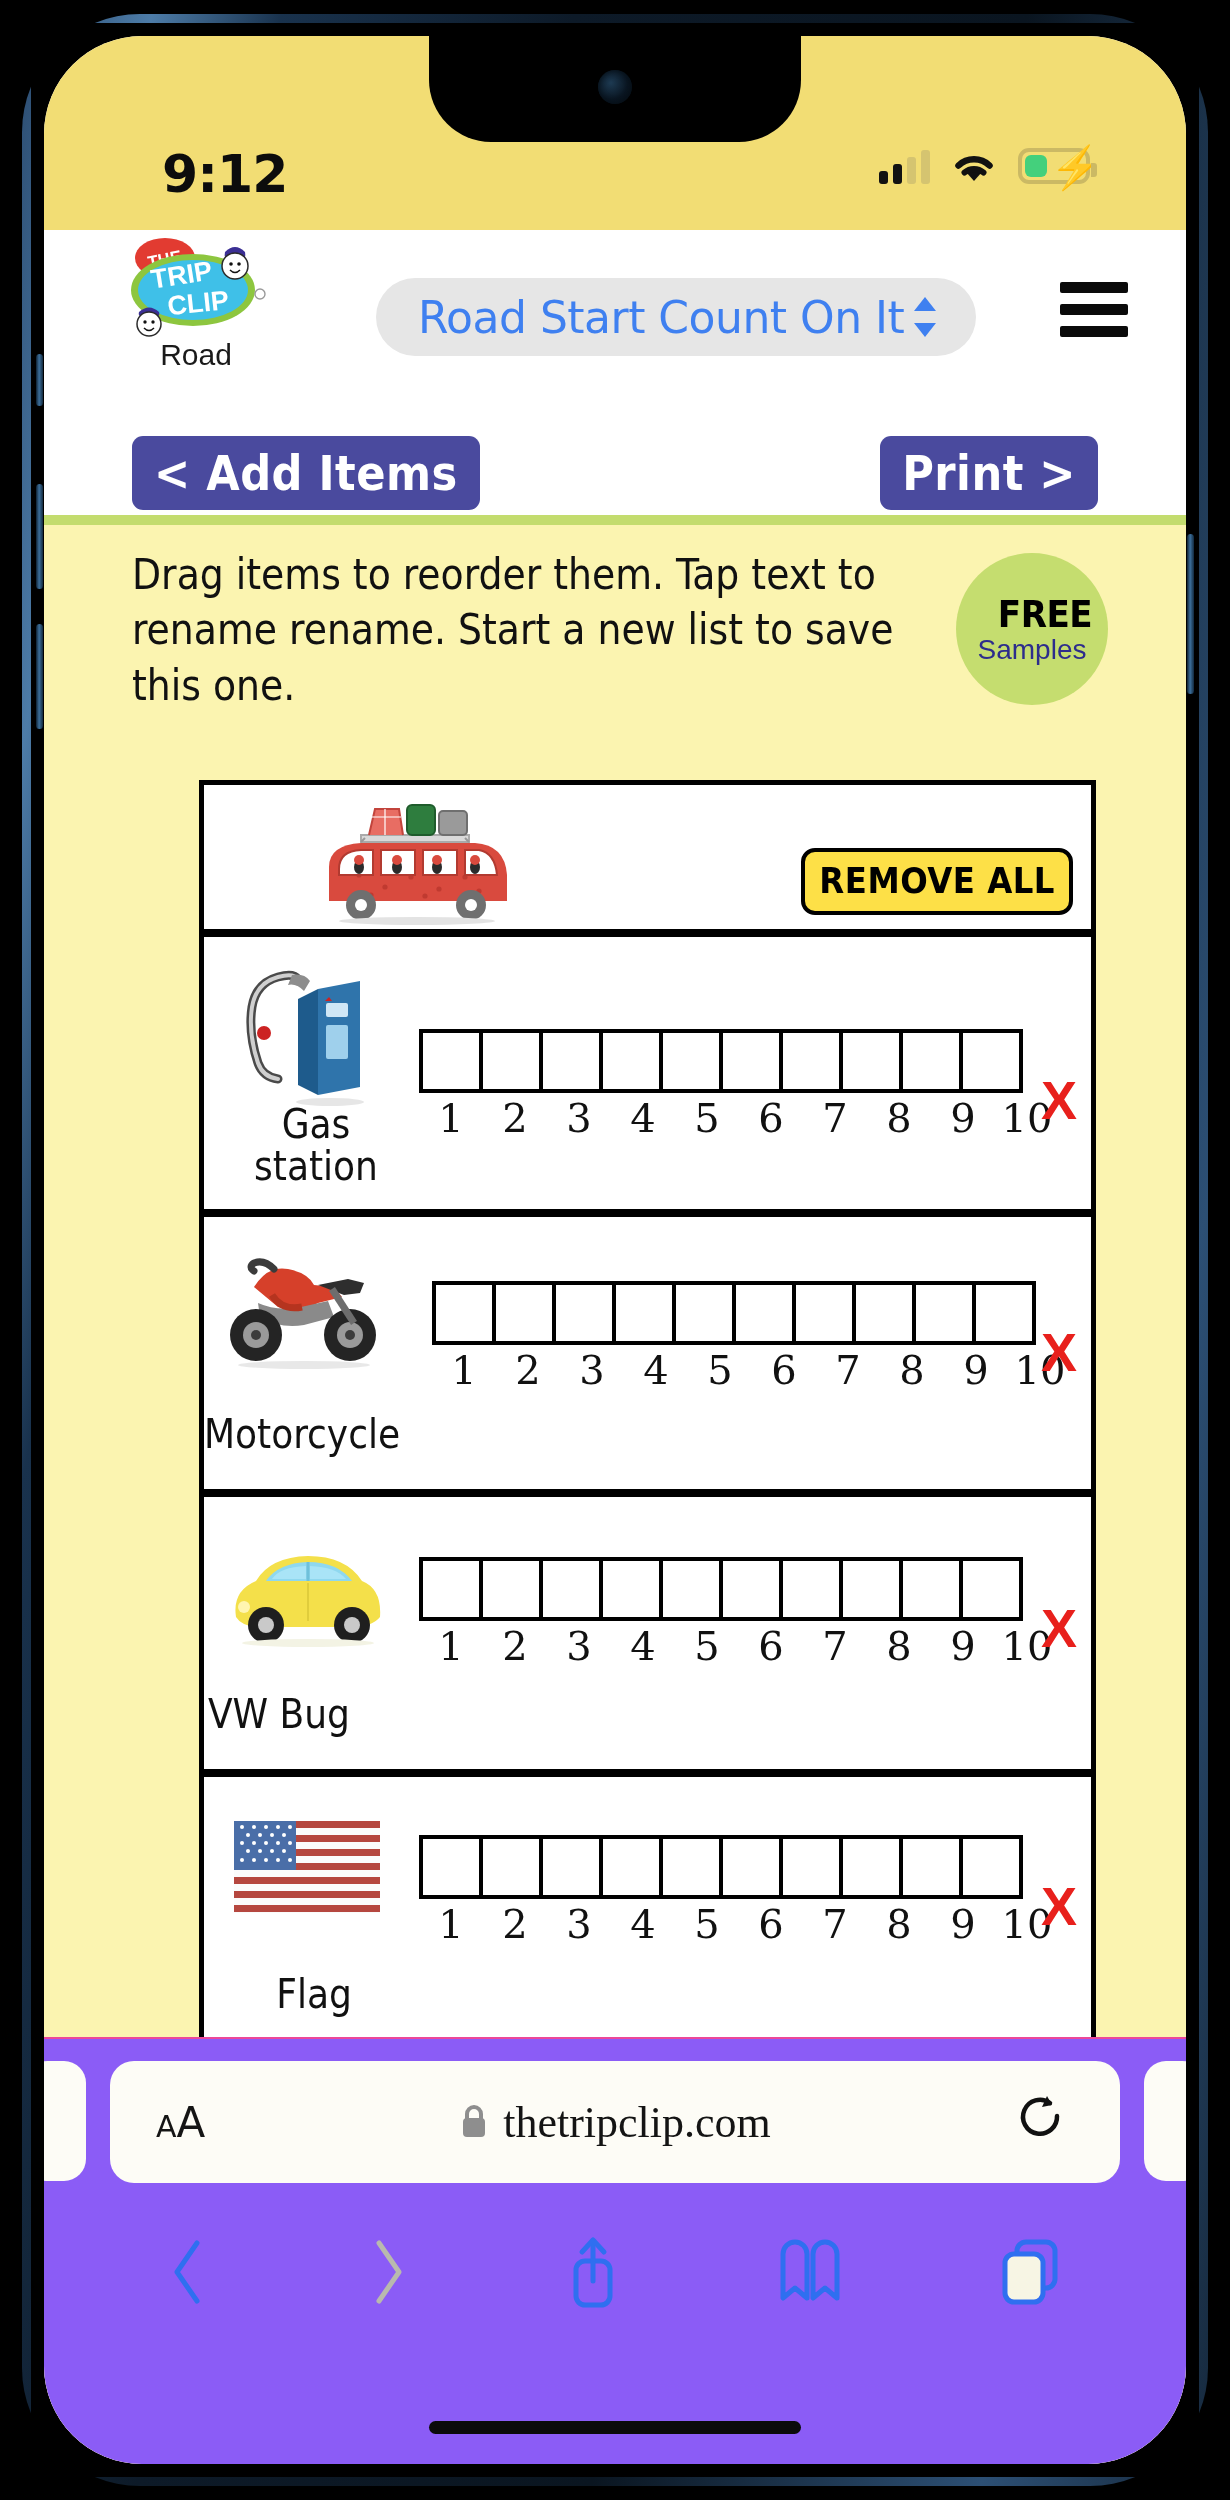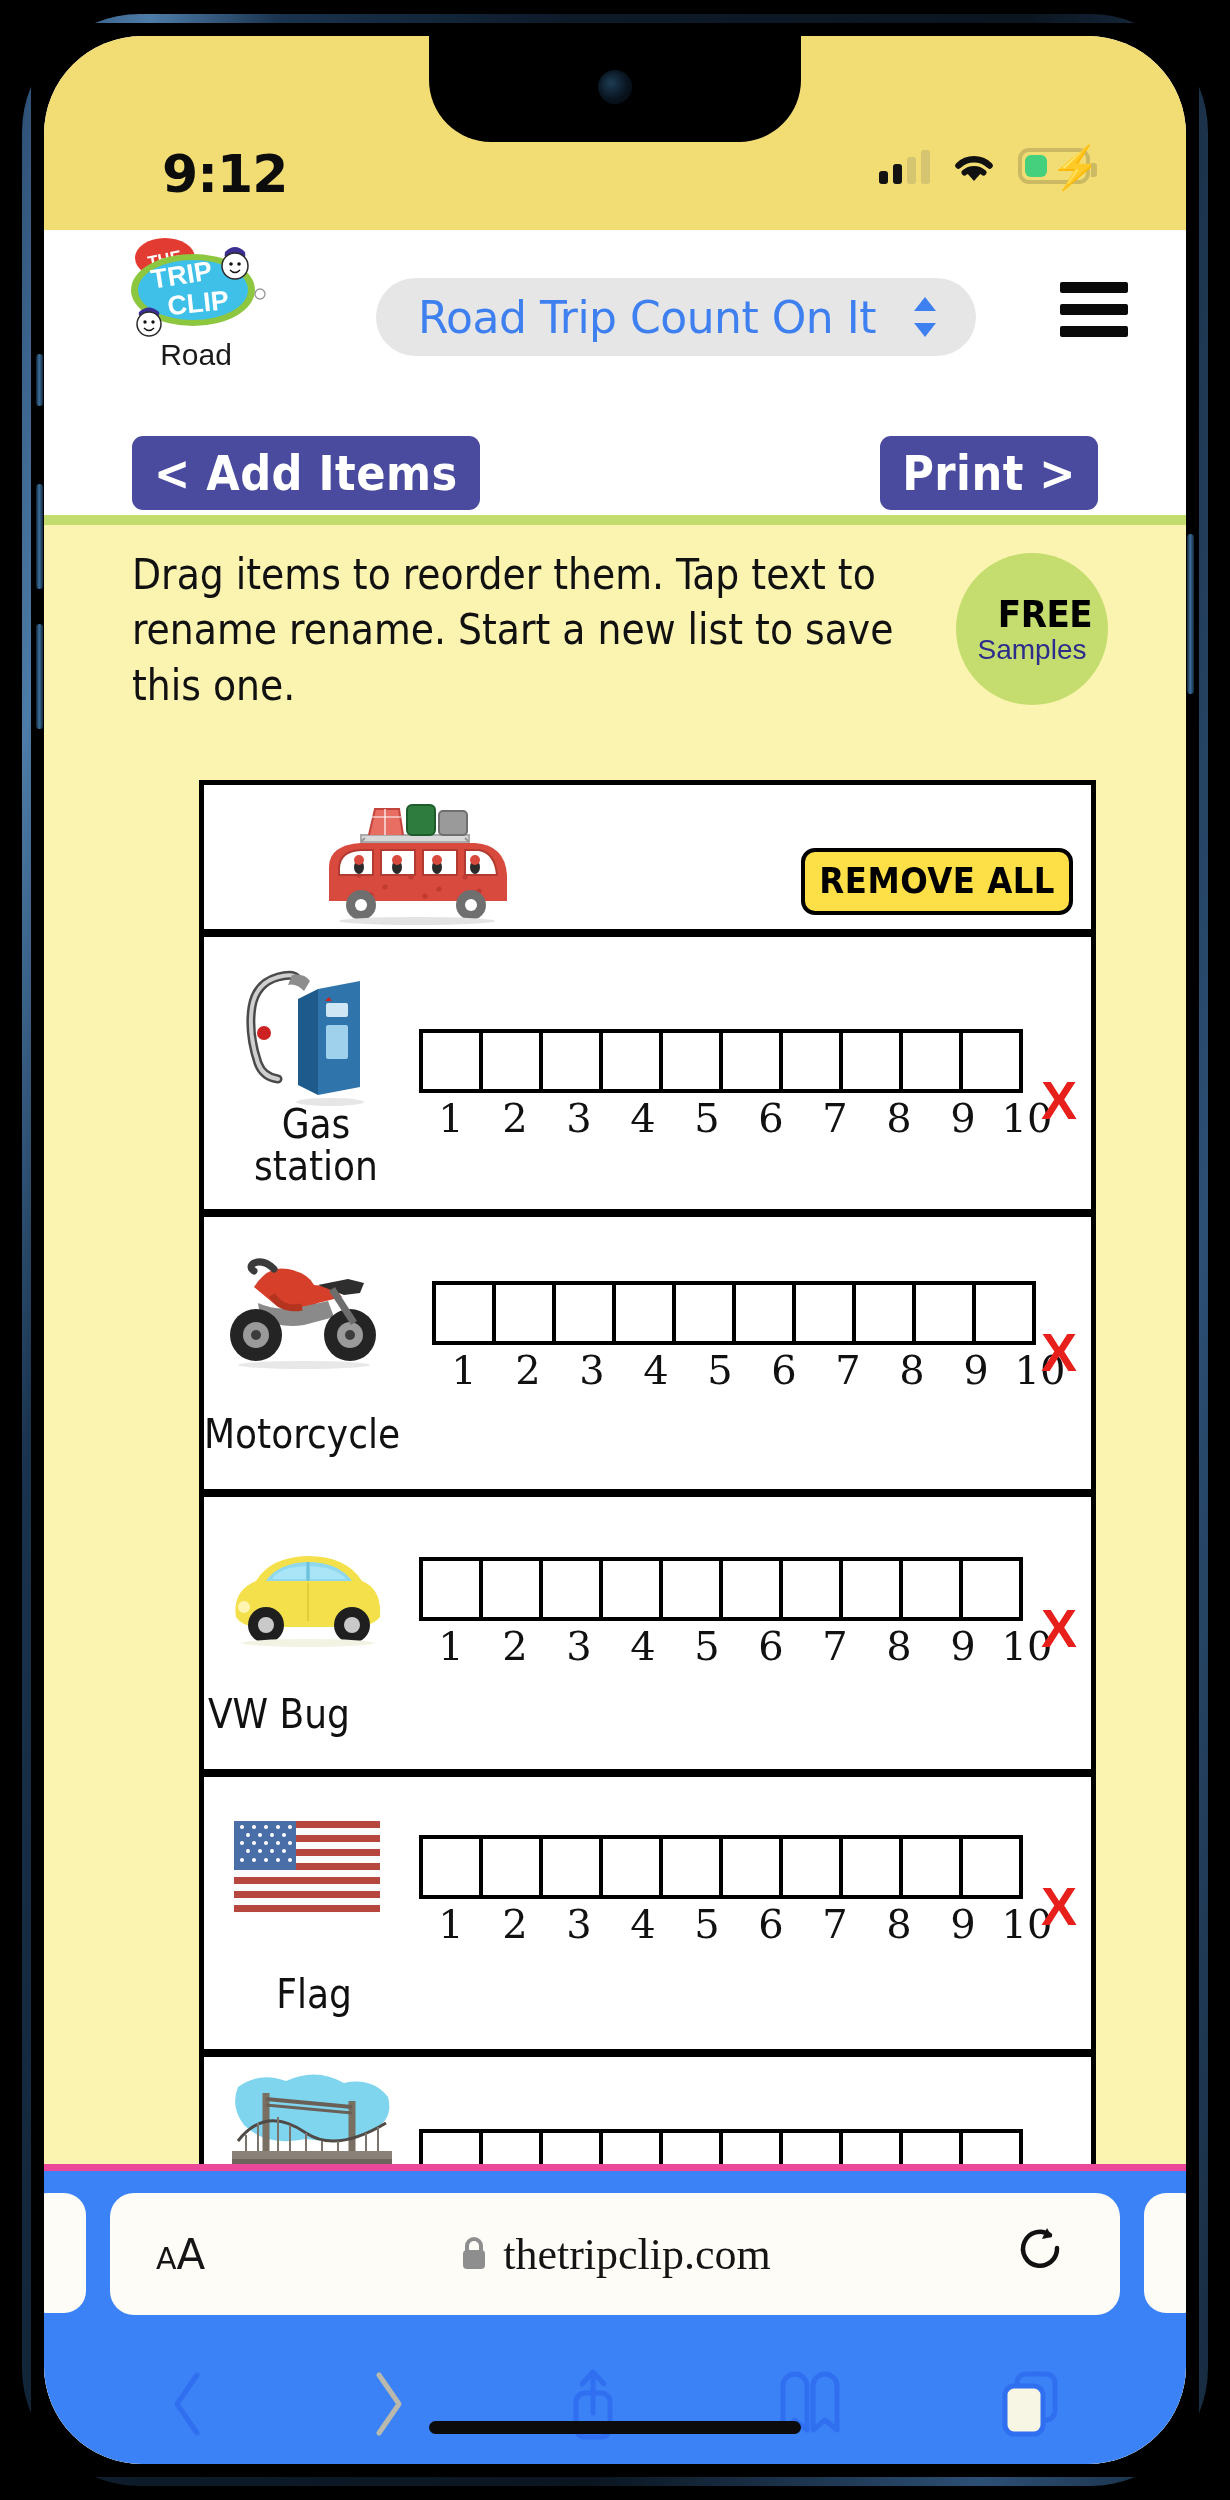--- a/index.html
+++ b/index.html
@@ -181,23 +181,23 @@
     font-size: 40px; color: #111;
     font-family:"DejaVu Serif","Liberation Serif",serif;
   }
   .remove-x {
     position: absolute; color: #e8201c; font-size: 54px; font-weight: 700;
     font-family:"Liberation Sans",sans-serif;
   }
 
   
   #safari {
-    position: absolute; left: 0; right: 0; bottom: 0; height: 300px;
-    background: #3b82f6; z-index: 8;
-    border-top: 7px solid #ec4899;
+    position: absolute; left: 0; right: 0; bottom: 0; height: 427px;
+    background: #8b5cf6; z-index: 8;
+    border-top: 2px solid #ec4899;
   }
   #safari-tabs-peek-l, #safari-tabs-peek-r {
     position: absolute; top: 22px; width: 60px; height: 120px;
     background: #fdfcf6; border-radius: 22px;
   }
   #safari-tabs-peek-l { left: -18px; }
   #safari-tabs-peek-r { right: -18px; }
   #url-bar {
     position: absolute; left: 66px; right: 66px; top: 22px; height: 122px;
     background: #fdfcf6; border-radius: 24px;
@@ -279,21 +279,21 @@
                   <circle cx="32" cy="88" r="1.7" fill="#111"></circle>
                 <path d="M23 94 q5 5 10 0" stroke="#111" stroke-width="1.5" fill="none"></path>
               </g>
               <circle cx="139" cy="60" r="5" fill="none" stroke="#9a9a9a" stroke-width="1.4"></circle>
             </svg>
           </div>
           <div id="logo-home">Road</div>
         </div>
 
         <div id="title-select">
-          <span id="title-select-label">Road Trip Count On It</span>
+          <span id="title-select-label">Road Start Count On It</span>
           <svg width="34" height="52" viewBox="0 0 34 52">
             <path d="M17 6 L28 20 L6 20 Z" fill="#3f80f0"></path>
             <path d="M17 46 L28 32 L6 32 Z" fill="#3f80f0"></path>
           </svg>
         </div>
 
         <div id="hamburger">
           <span></span>
             <span></span>
             <span></span>

